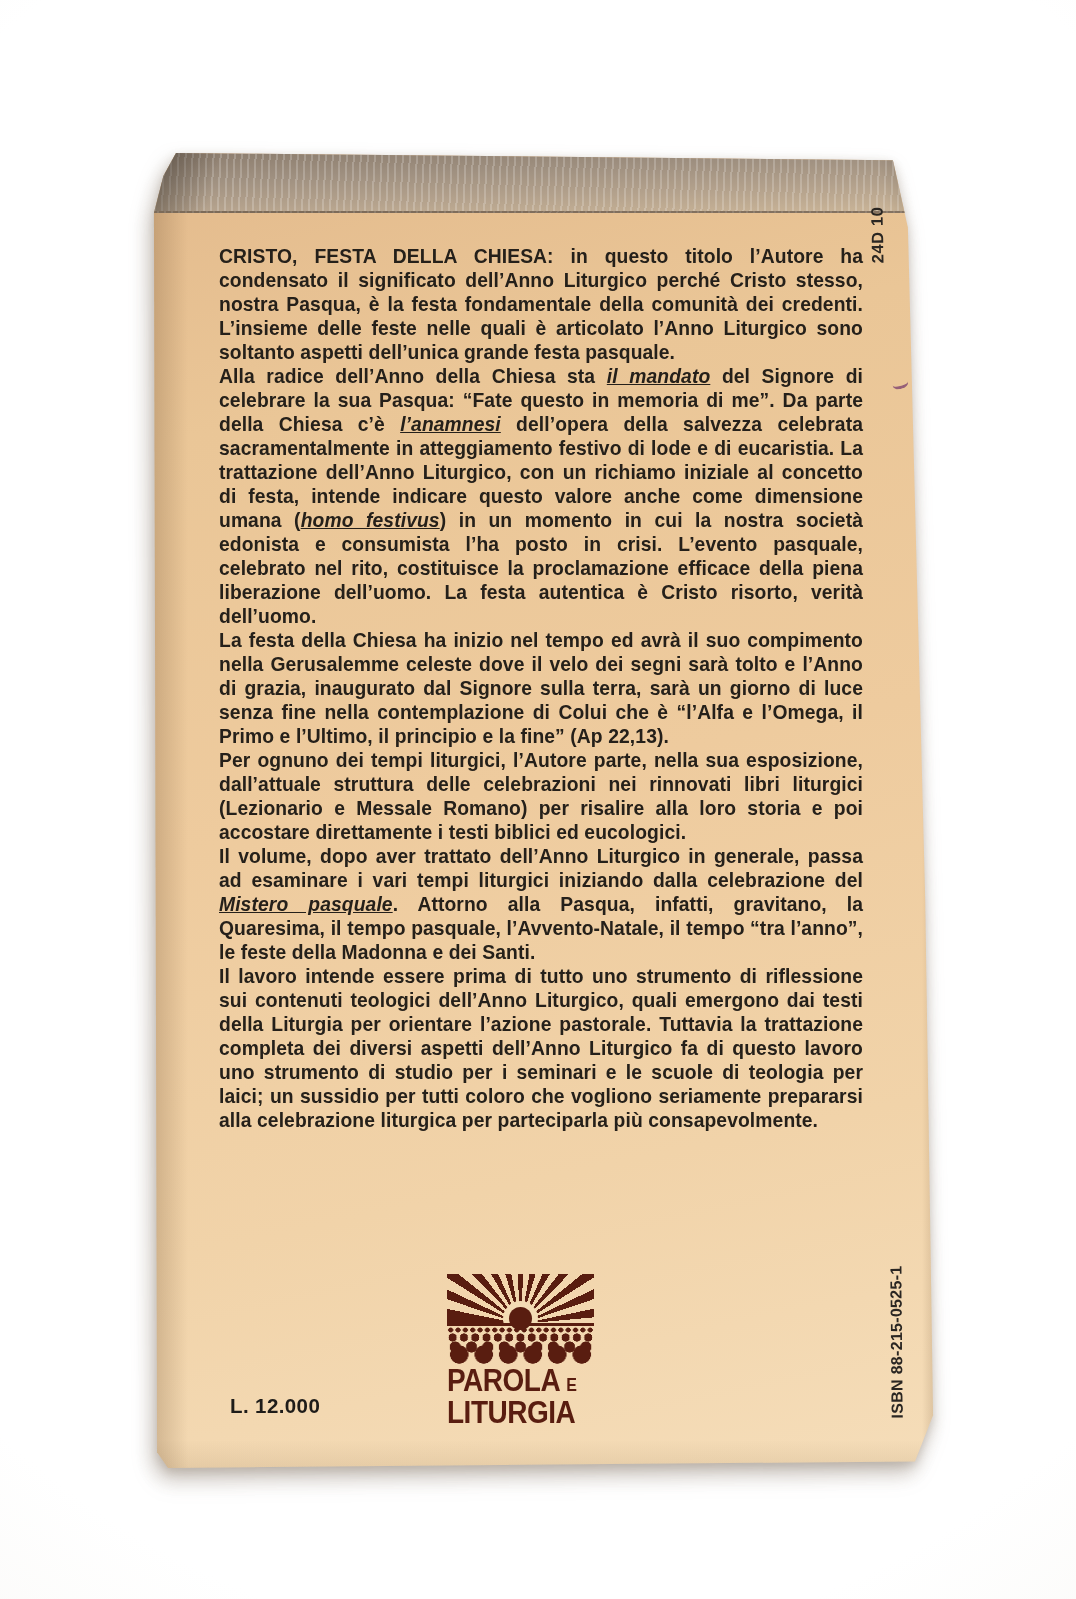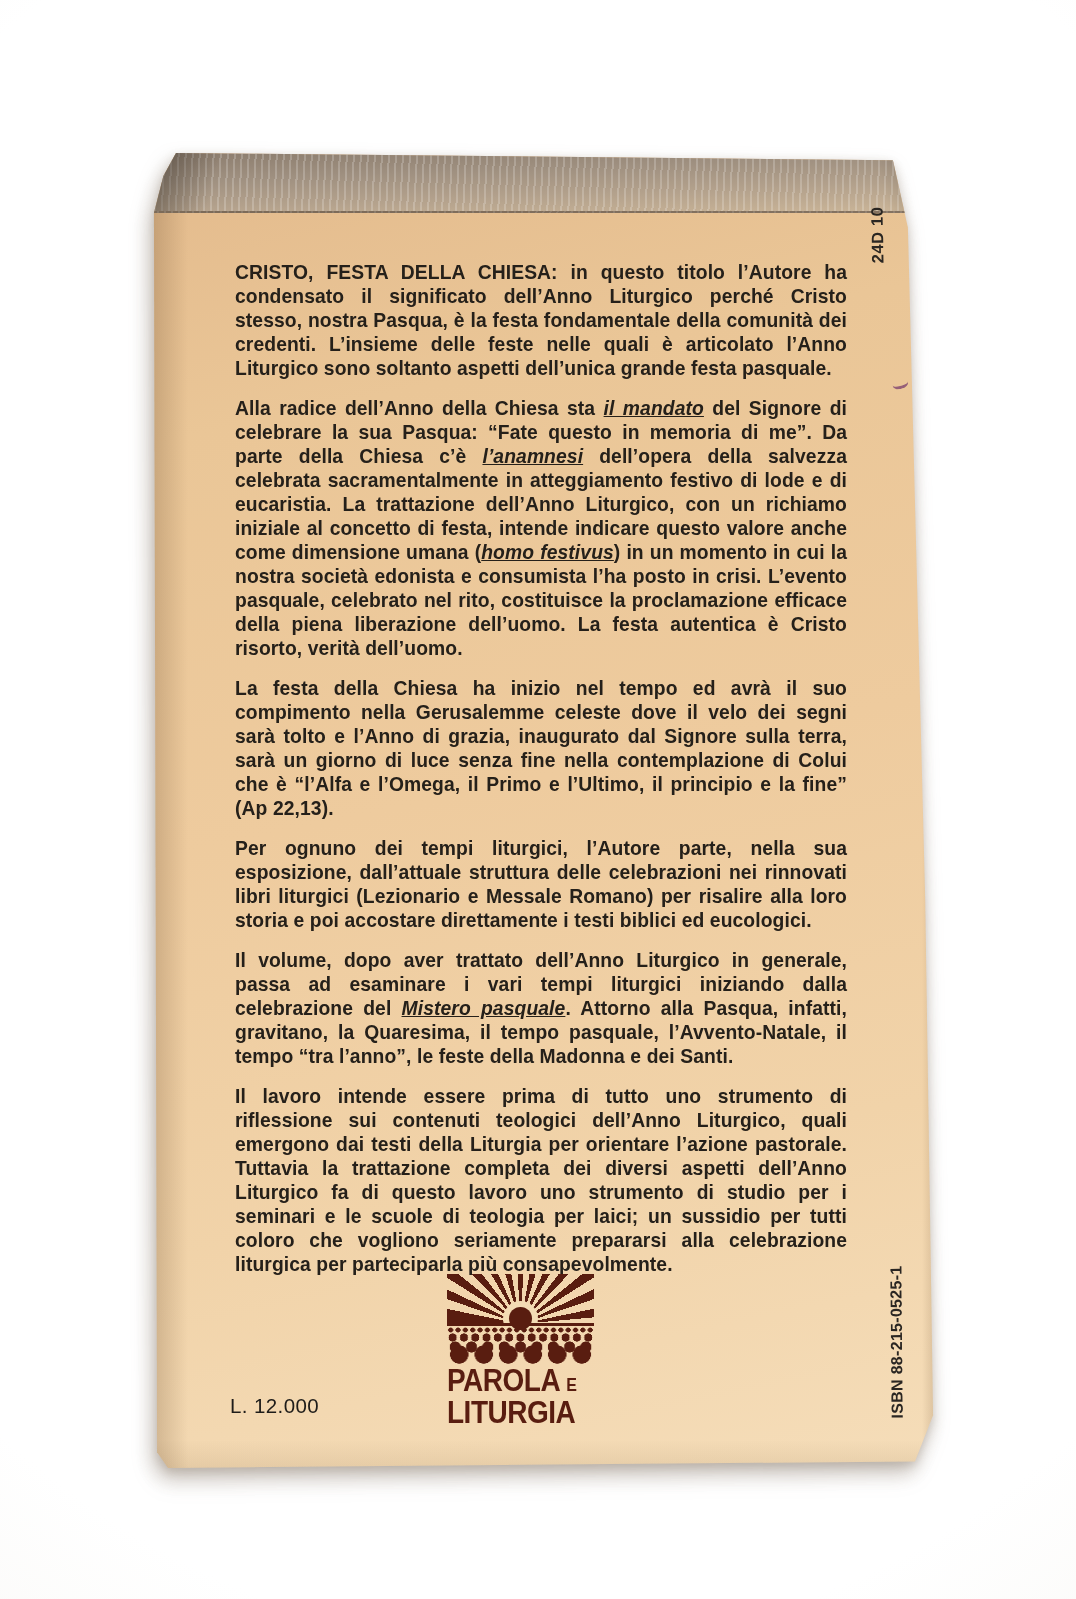--- a/index.html
+++ b/index.html
@@ -42,35 +42,35 @@
     content:"";position:absolute;inset:0;
     background:
       linear-gradient(104deg, rgba(52,44,36,.55), rgba(52,44,36,0) 9%),
       linear-gradient(256deg, rgba(52,44,36,.30), rgba(52,44,36,0) 8%);
   }
   .blurb{
     position:absolute;left:69px;top:98px;width:644px;
     font-size:19.3px;line-height:24px;font-weight:700;color:var(--ink);
     text-align:justify;letter-spacing:.1px;hyphens:auto;-webkit-hyphens:auto;
   }
-  .blurb p{margin:16px;}
+  .blurb p{margin:0;}
   .blurb em{font-style:italic;text-decoration:underline;}
   .spine-code{
     position:absolute;left:688px;top:78px;width:80px;height:20px;
     transform:rotate(-91deg);font-size:16.5px;font-weight:700;color:#2a2622;
     text-align:center;letter-spacing:.6px;white-space:nowrap;
   }
   .isbn{
     position:absolute;left:660px;top:1185px;width:176px;height:20px;
     transform:rotate(-90.5deg);font-size:16px;font-weight:700;color:#2a2622;
     text-align:center;letter-spacing:.3px;white-space:nowrap;
   }
   .price{
     position:absolute;left:80px;top:1247px;
-    font-size:20.5px;font-weight:400;color:#1e1c19;letter-spacing:.4px;white-space:nowrap;
+    font-size:20.5px;font-weight:700;color:#1e1c19;letter-spacing:.4px;white-space:nowrap;
   }
   .logo{position:absolute;left:297px;top:1127px;width:147px;color:var(--logo);}
   .emblem{position:relative;width:147px;height:90px;overflow:hidden;}
   .rays{
     position:absolute;left:-40px;top:-34px;width:227px;height:84px;
     background:repeating-conic-gradient(from -85deg at 50% 100%, var(--logo) 0deg 6.6deg, rgba(0,0,0,0) 6.6deg 13.6deg);
   }
   .halo{position:absolute;left:56px;top:27px;width:35px;height:35px;border-radius:50%;background:#f3dbb4;}
   .sun{position:absolute;left:62px;top:33px;width:23px;height:23px;border-radius:50%;background:var(--logo);}
   .horizon{position:absolute;left:0;right:0;top:49px;height:3px;background:var(--logo);}

